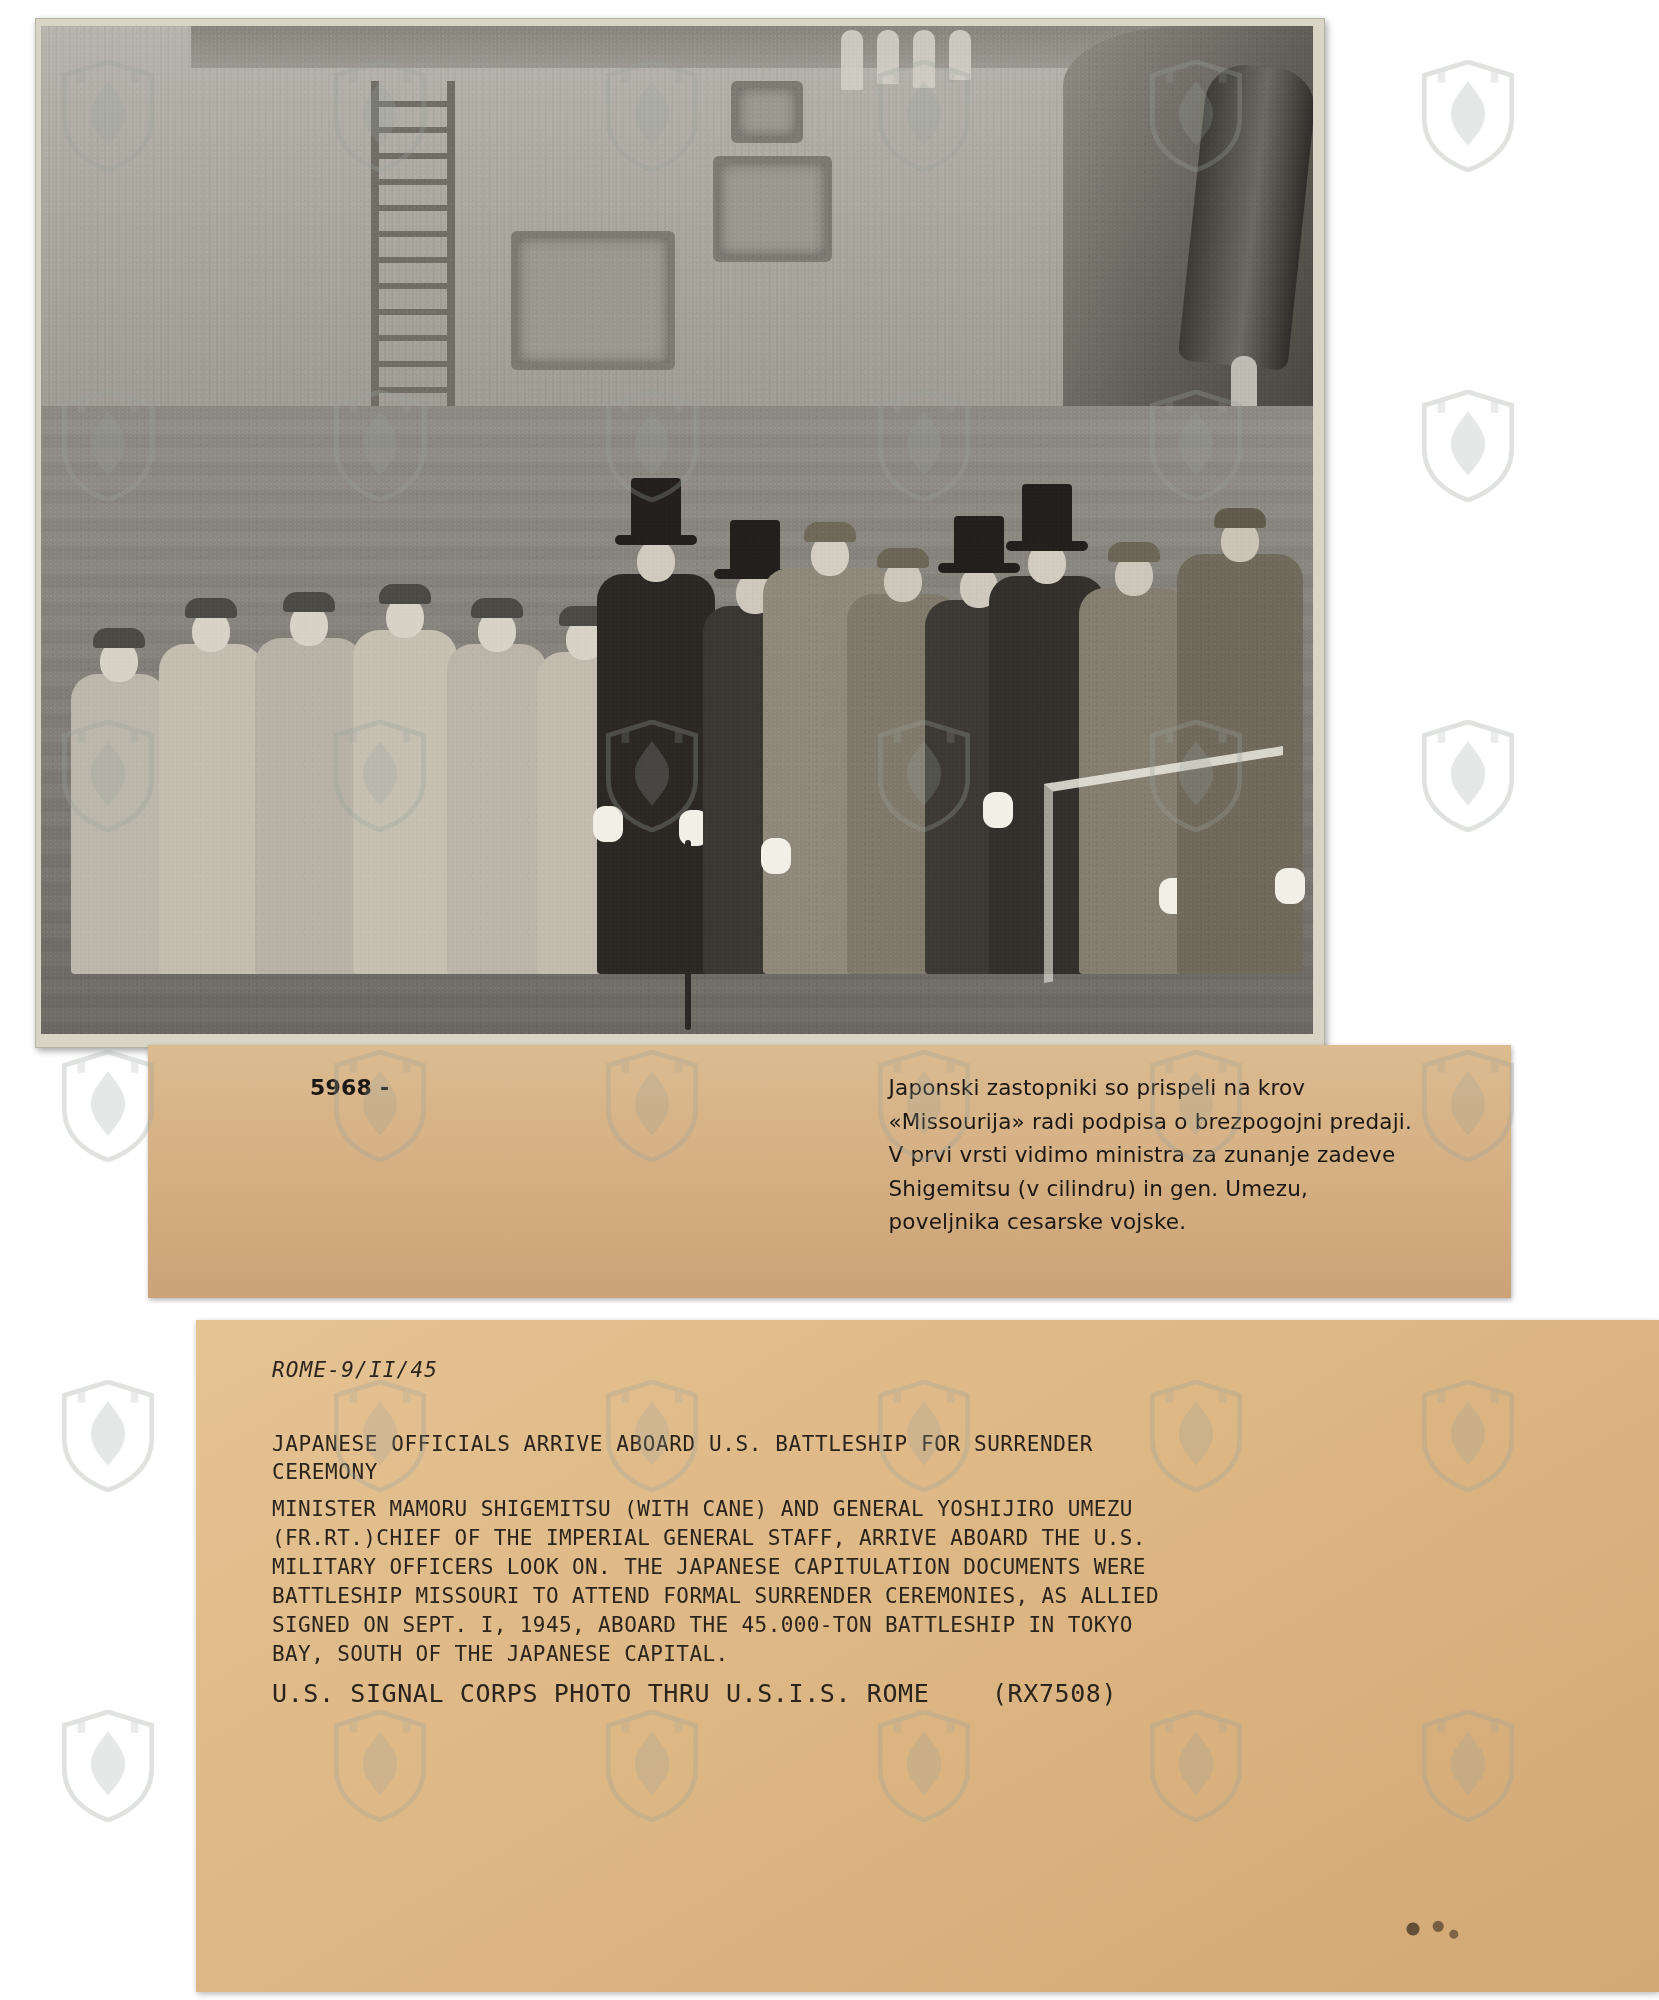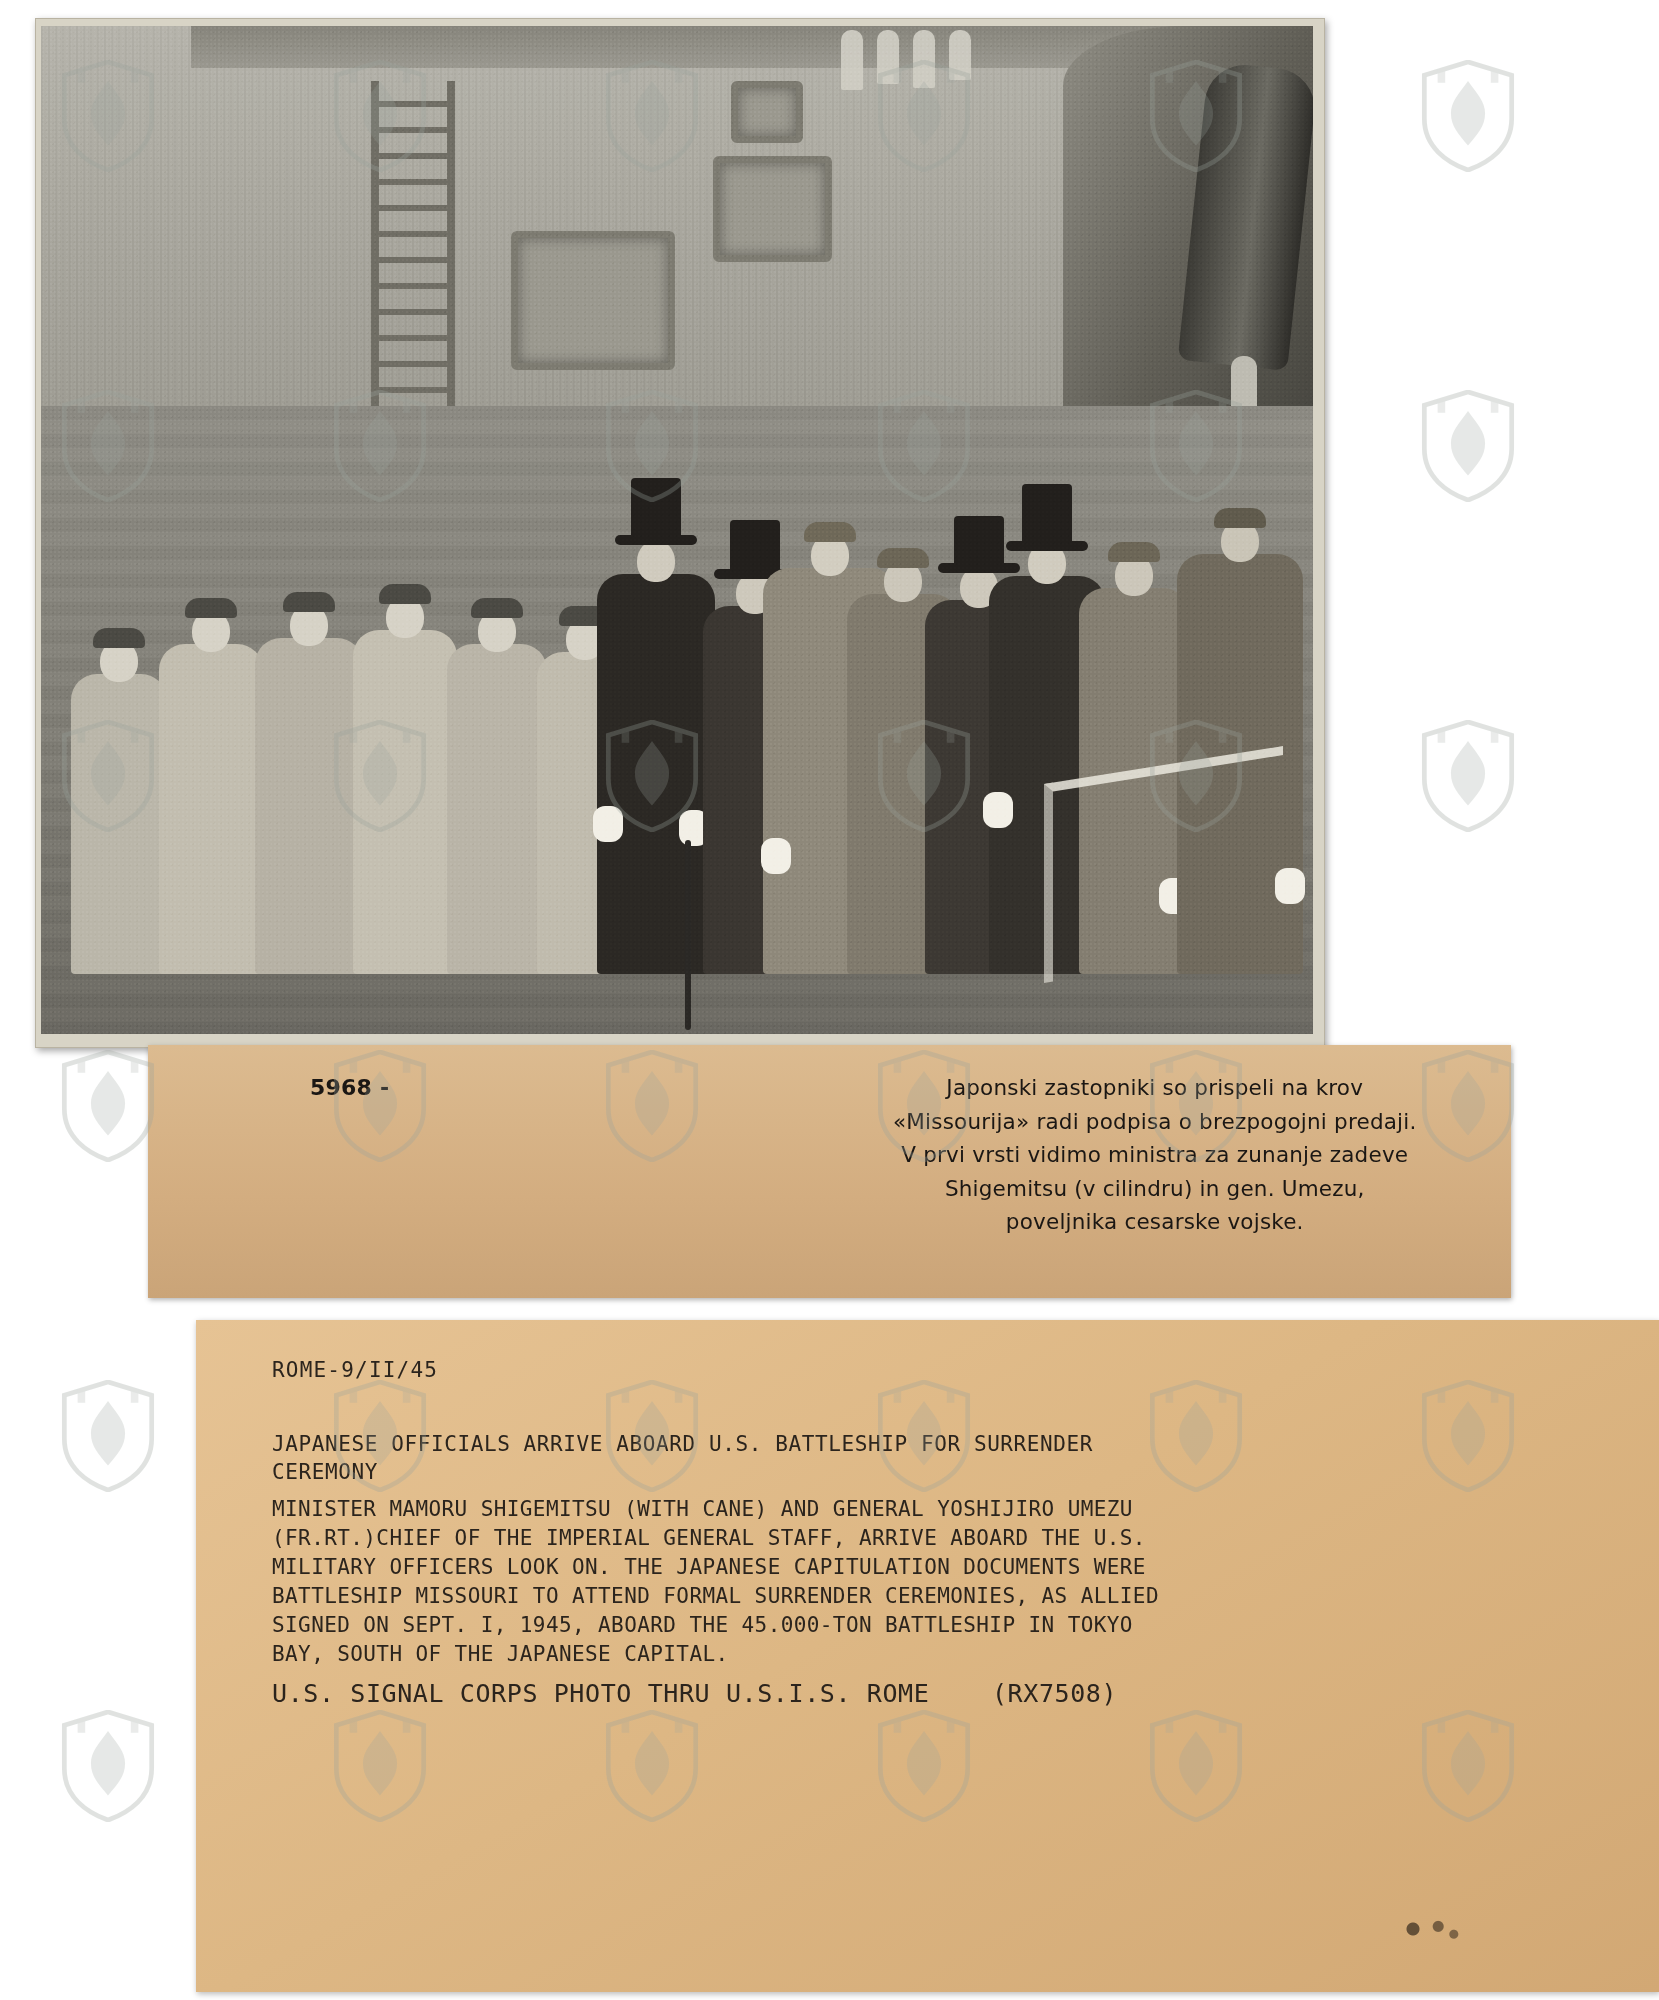--- a/index.html
+++ b/index.html
@@ -231,21 +231,21 @@
     position: absolute;
     left: 132px;
     top: 0;
     font-weight: bold;
     font-size: 22px;
   }
   .caption-col.it .body {
     padding-left: 128px;
     margin-top: 0;
   }
-  .caption-col.sl { padding-left: 14px; padding-right: 60px; text-align: center; }
+  .caption-col.sl { padding-left: 14px; padding-right: 60px; }
 
   
   .press-sheet {
     position: absolute;
     left: 196px;
     top: 1320px;
     width: 1463px;
     height: 672px;
     background: #e2bb8b;
     background-image: linear-gradient(150deg, #e6c394 0%, #ddb784 45%, #d2a874 100%);
@@ -253,20 +253,21 @@
     color: #2b241d;
     font-family: "DejaVu Sans Mono", monospace;
     padding: 38px 46px 0 76px;
     box-sizing: border-box;
     overflow: hidden;
   }
   .press-dateline {
     font-size: 21px;
     letter-spacing: 1.2px;
     margin-bottom: 40px;
+    font-style: italic;
   }
   .press-headline {
     font-size: 21px;
     letter-spacing: .6px;
     line-height: 1.35;
     margin-bottom: 8px;
     margin-top: 48px;
   }
   .press-body {
     font-size: 21px;

